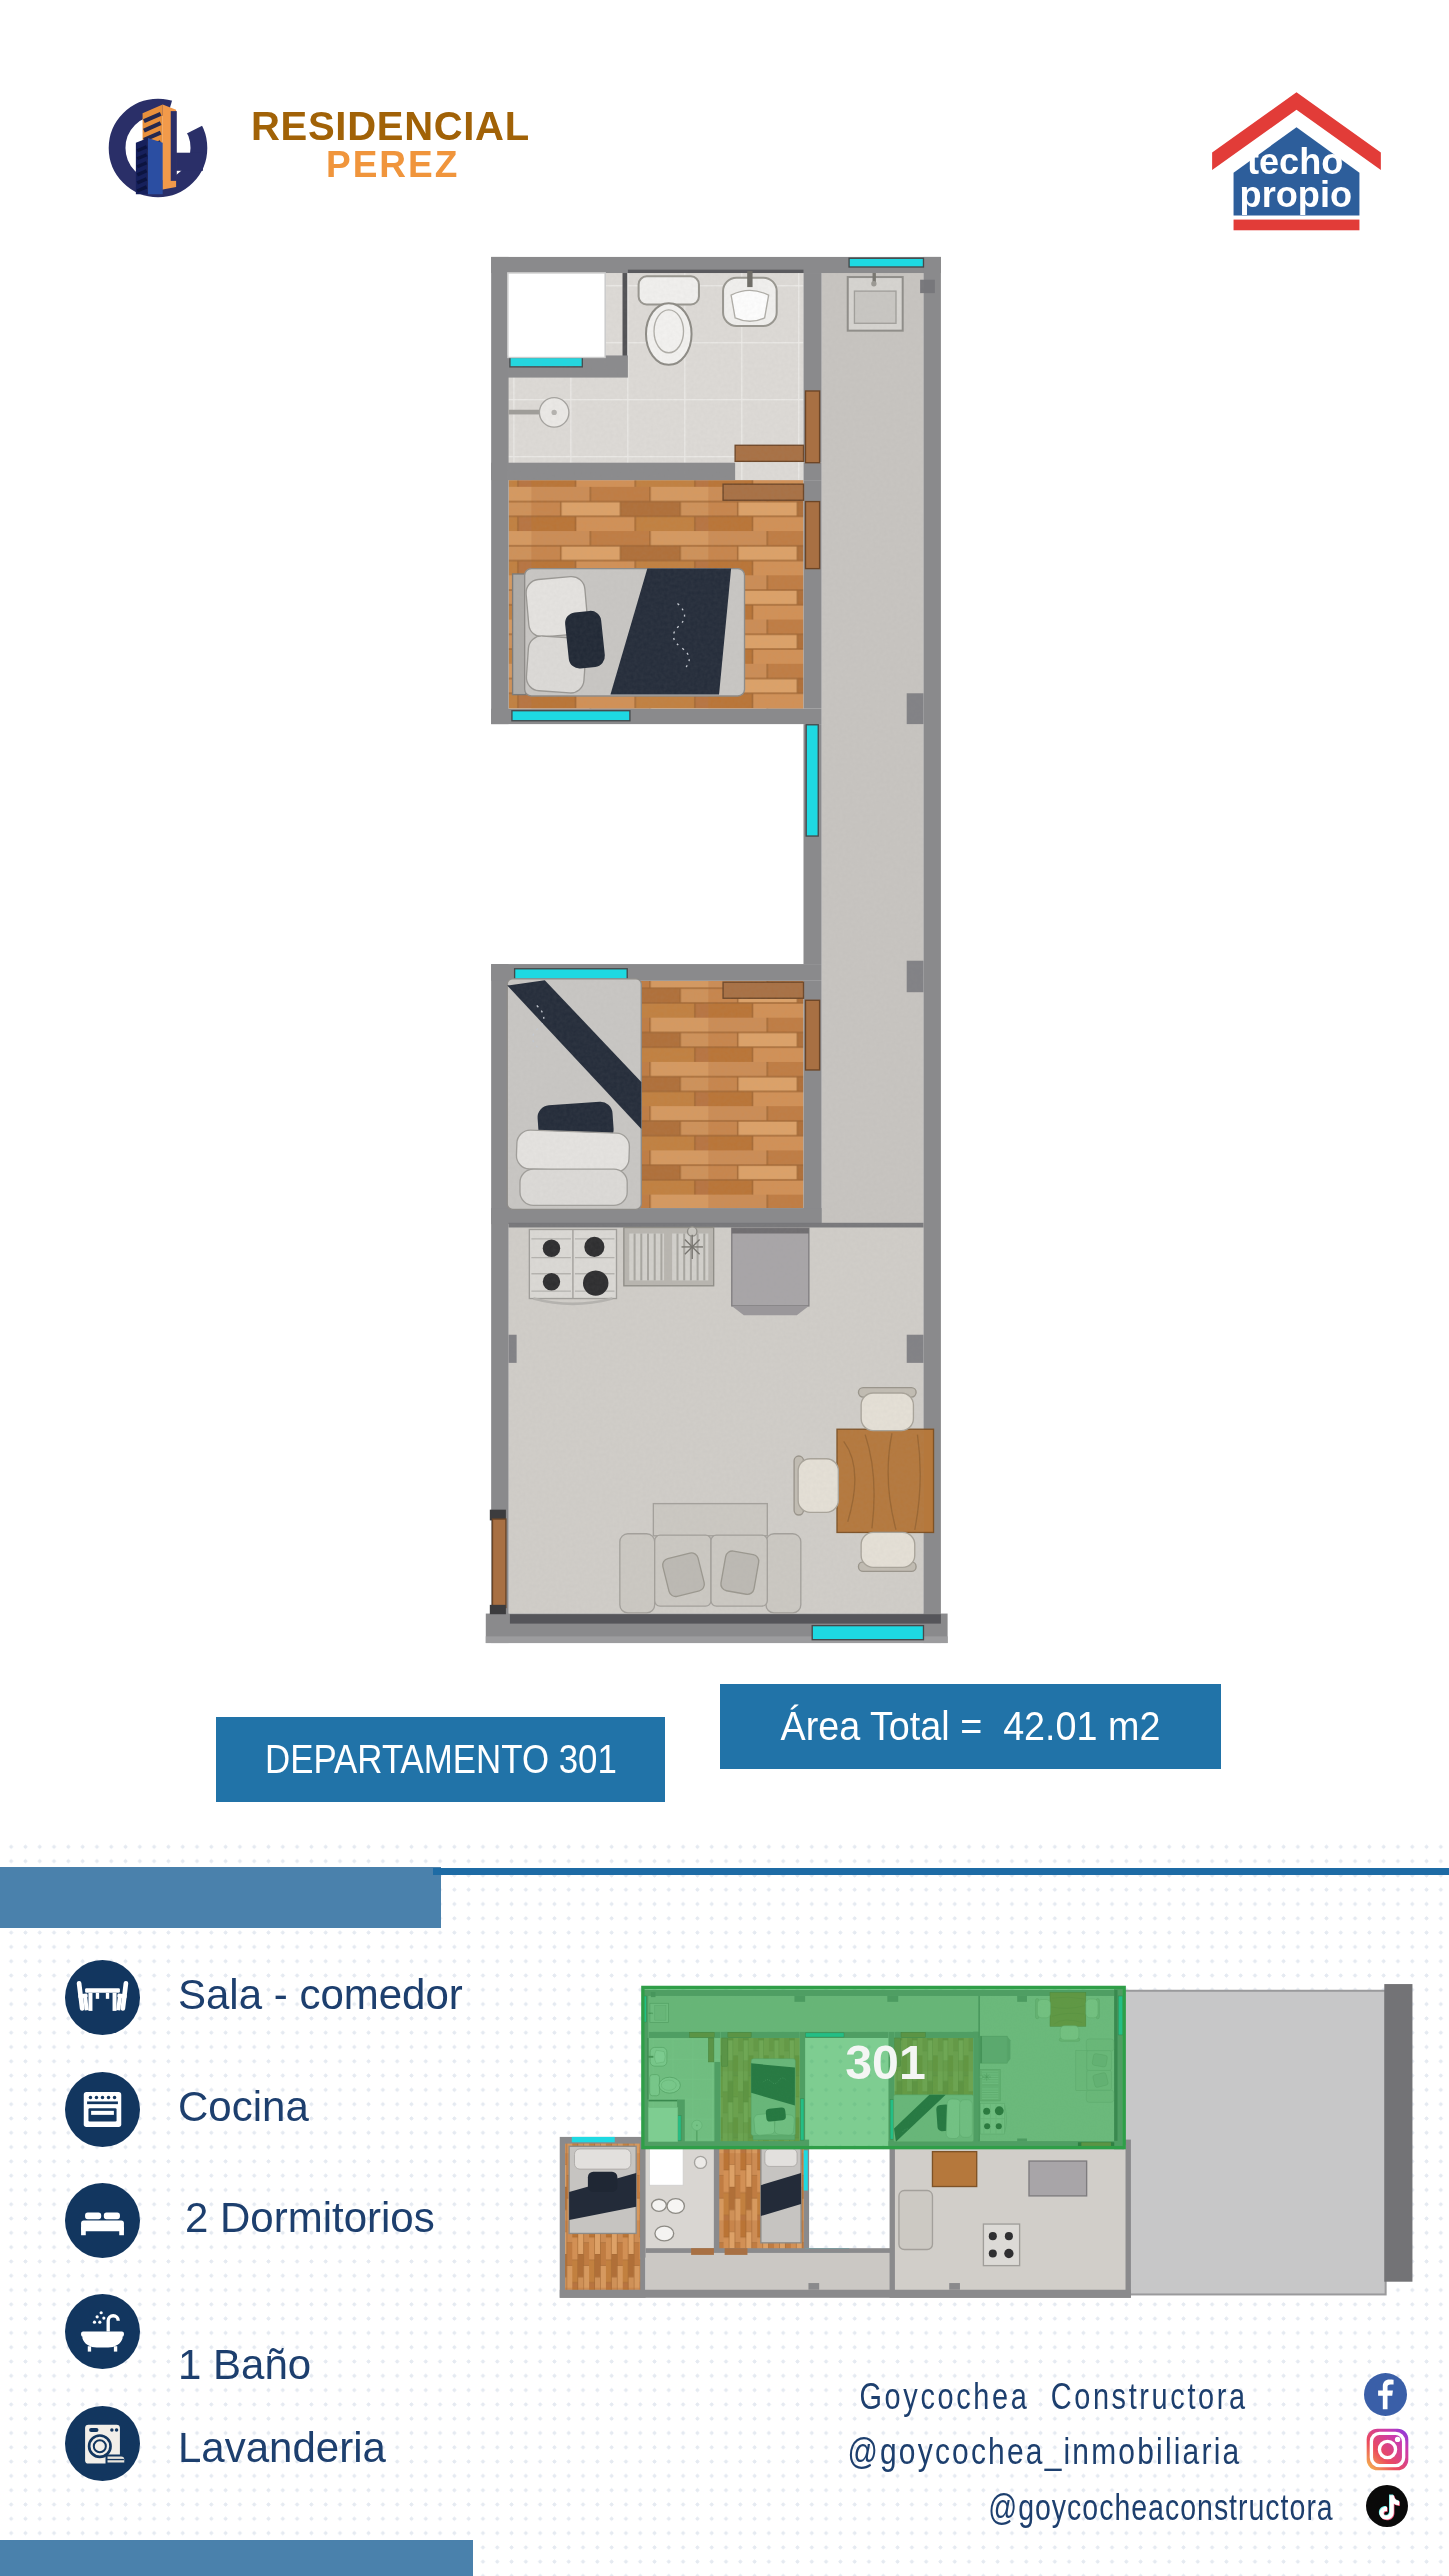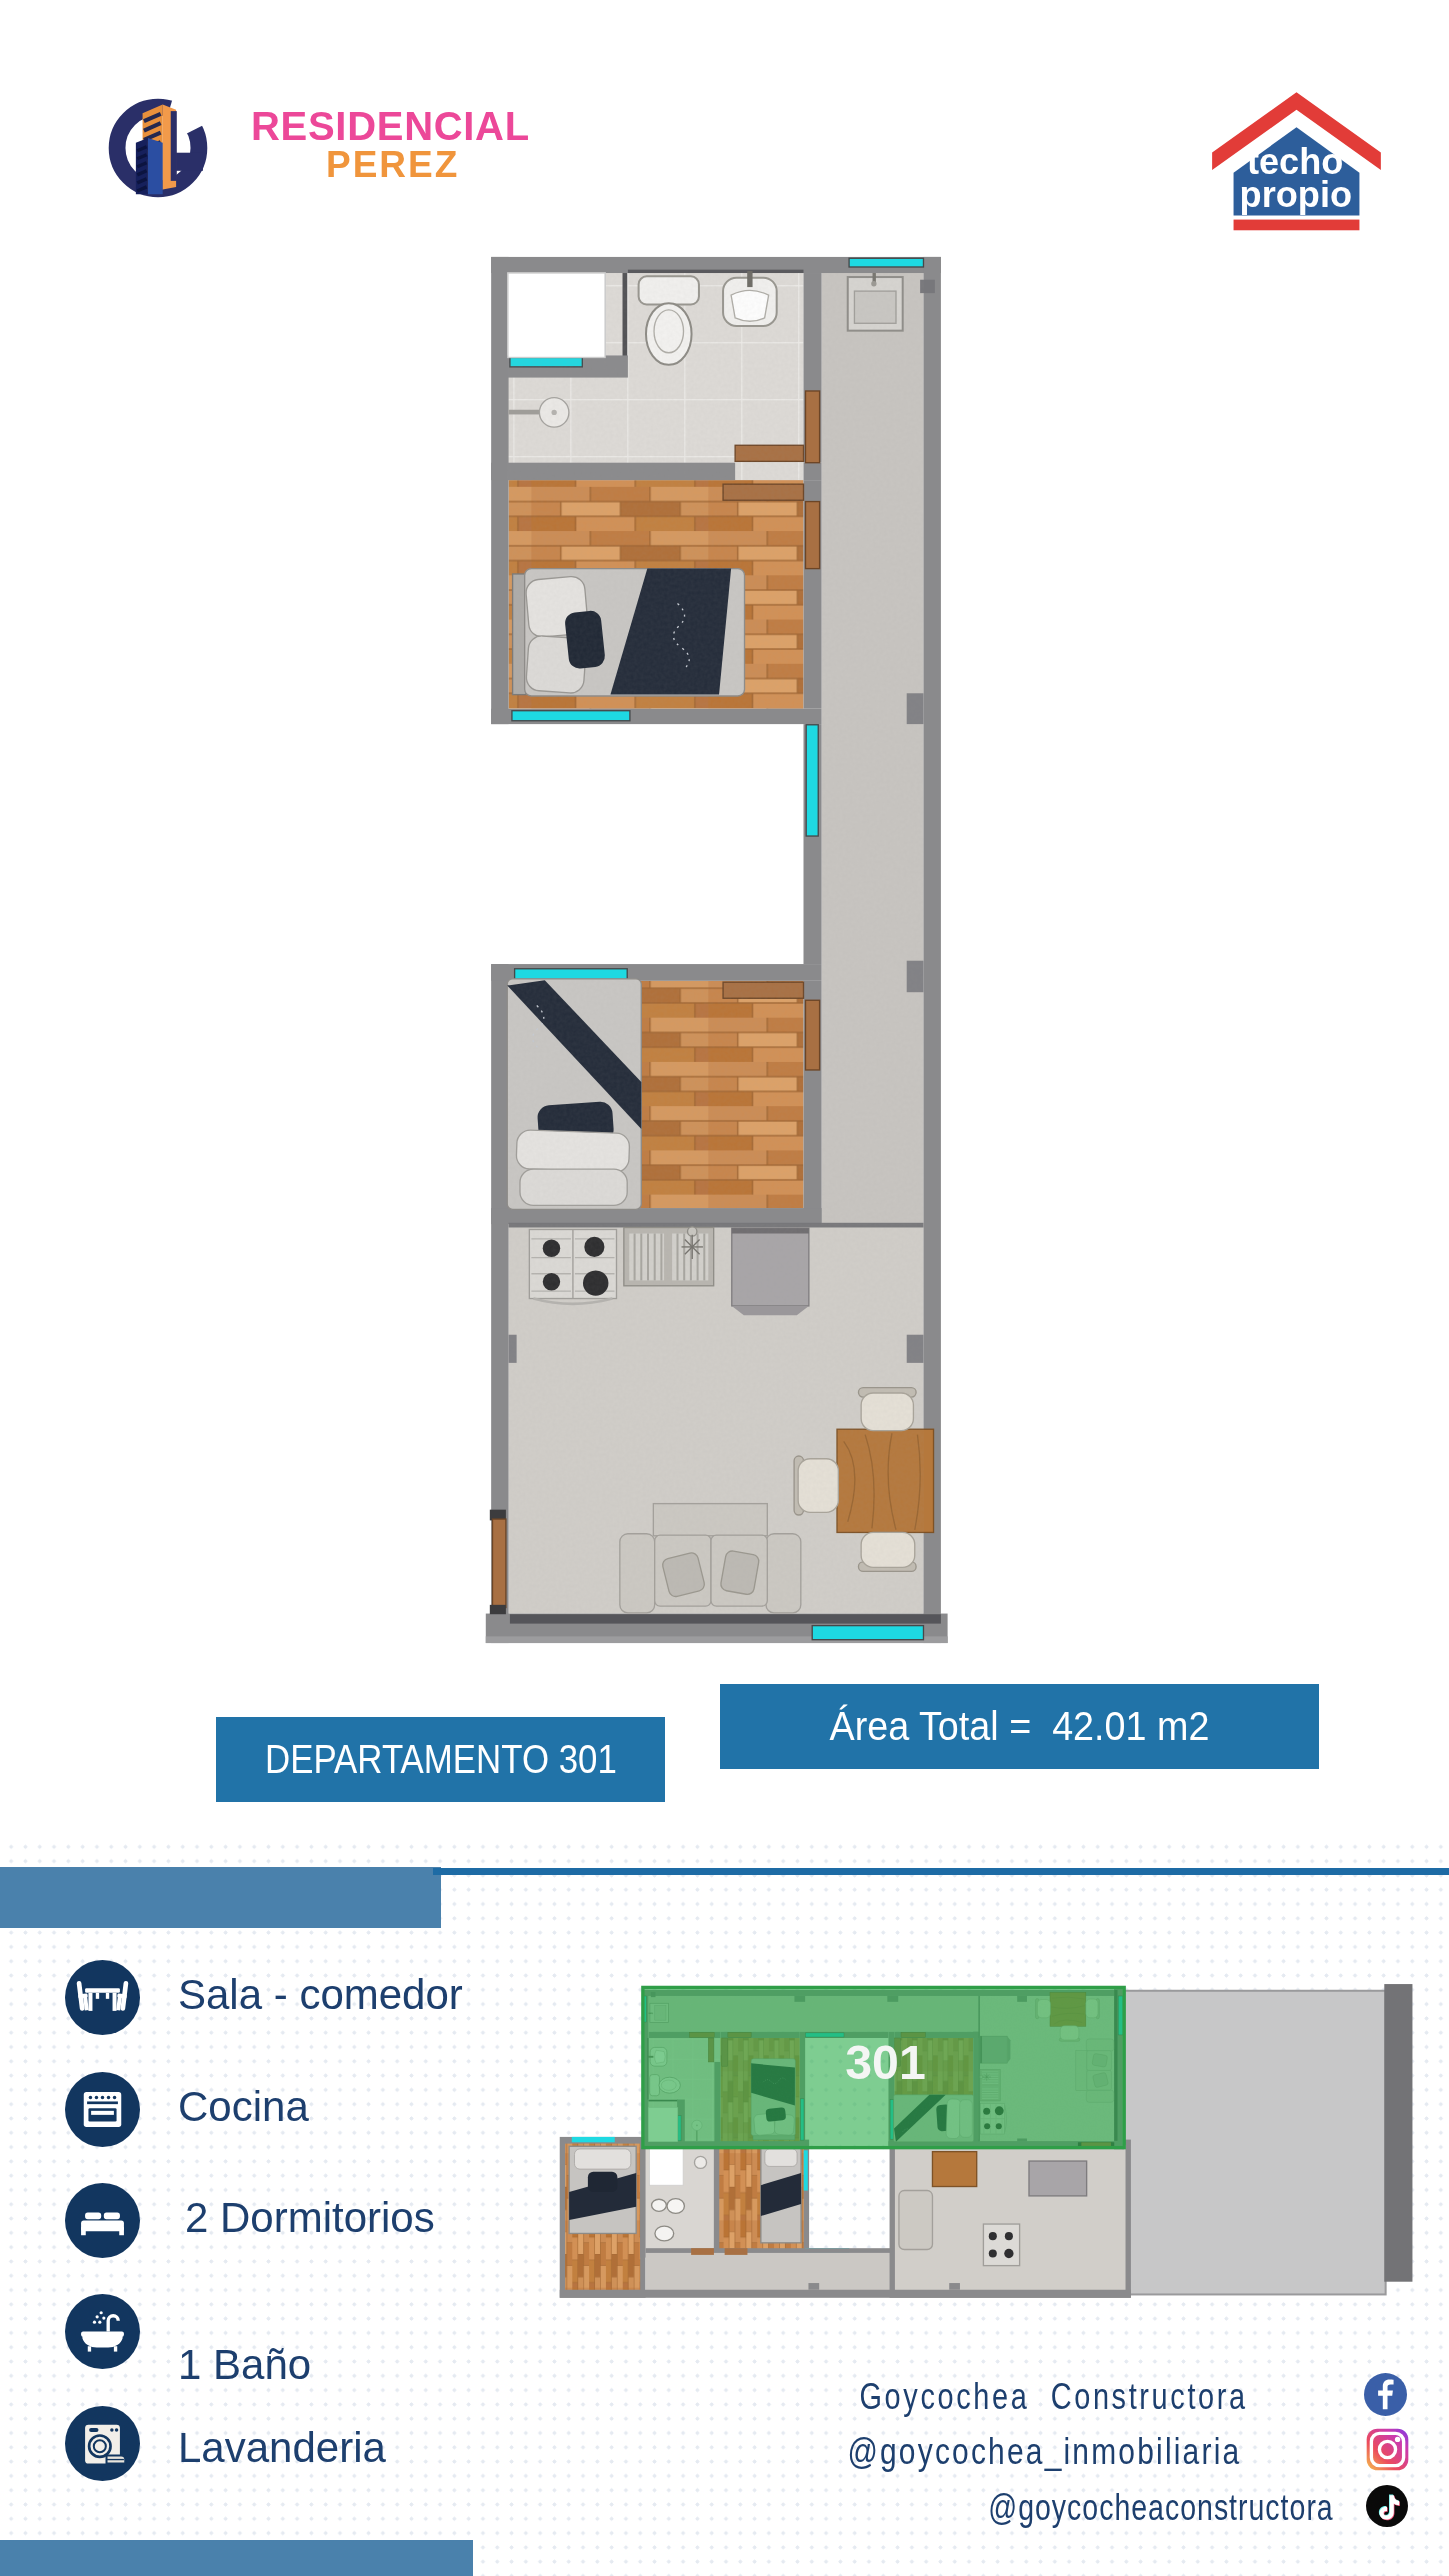--- a/index.html
+++ b/index.html
@@ -39,21 +39,21 @@
       <line x1="54" y1="92" x2="68" y2="86"></line>
       <line x1="54" y1="104" x2="68" y2="98"></line>
       <line x1="54" y1="116" x2="68" y2="110"></line>
       <line x1="54" y1="128" x2="68" y2="122"></line>
       <line x1="54" y1="140" x2="68" y2="134"></line>
       <line x1="54" y1="152" x2="68" y2="146"></line>
     </g>
   </g>
 </svg>
 
-<div class="abs" style="left:251px;top:104px;width:470px;color:#ec4899;font-size:40px;font-weight:bold;letter-spacing:0.7px;">RESIDENCIAL</div>
+<div class="abs" style="left:251px;top:104px;width:470px;color:#a16207;font-size:40px;font-weight:bold;letter-spacing:0.7px;">RESIDENCIAL</div>
 
 <div class="abs" style="left:326px;top:144px;width:268px;color:#f0953c;font-size:37px;font-weight:bold;letter-spacing:2px;">PEREZ</div>
 
 <svg class="abs" style="left:1201px;top:87px" width="195" height="154" viewBox="0 0 290 230">
 
   <polygon points="16,98 142,8 268,98 268,124 142,34 16,124" fill="#e23c38"></polygon>
 
   <polygon points="48,128 142,60 236,128 236,192 48,192" fill="#2d5e9b"></polygon>
 
   <text x="140" y="130" font-size="54" font-weight="bold" fill="#ffffff" text-anchor="middle" font-family="Liberation Sans,sans-serif" letter-spacing="0">techo</text>
@@ -313,21 +313,21 @@
     <feColorMatrix type="matrix" values="0 0 0 0 0.35  0 0 0 0 0.34  0 0 0 0 0.33  0 0 0 0.10 0"></feColorMatrix>
   </filter>
 </defs>
 <use href="#plan"></use>
 </svg>
 
 <div class="abs" style="left:216px;top:1684px;width:449px;height:85px;background:#2173a8;color:#ffffff;font-size:41px;display:flex;align-items:center;justify-content:center;margin-top:33px;">
       <span style="display:inline-block;transform:scaleX(0.85);">DEPARTAMENTO 301</span>
     </div>
 
-<div class="abs" style="left:720px;top:1684px;width:599px;height:85px;background:#2173a8;color:#ffffff;font-size:41px;display:flex;align-items:center;justify-content:center;">
+<div class="abs" style="left:720px;top:1684px;width:501px;height:85px;background:#2173a8;color:#ffffff;font-size:41px;display:flex;align-items:center;justify-content:center;">
       <span style="display:inline-block;transform:scaleX(0.92);">Área Total =&nbsp;&nbsp;42.01 m2</span>
     </div>
 
 <div class="abs" style="left:0;top:1867px;width:441px;height:61px;background:#4a81ac;"></div>
 
 <div class="abs" style="left:433px;top:1868px;width:1016px;height:6.7px;background:#1d6ba5;"></div>
 
 <svg class="abs" style="left:65px;top:1960px" width="75" height="75" viewBox="0 0 112 112">
   <circle cx="56" cy="56" r="56" fill="#12365f"></circle>
   <g fill="#ffffff">

